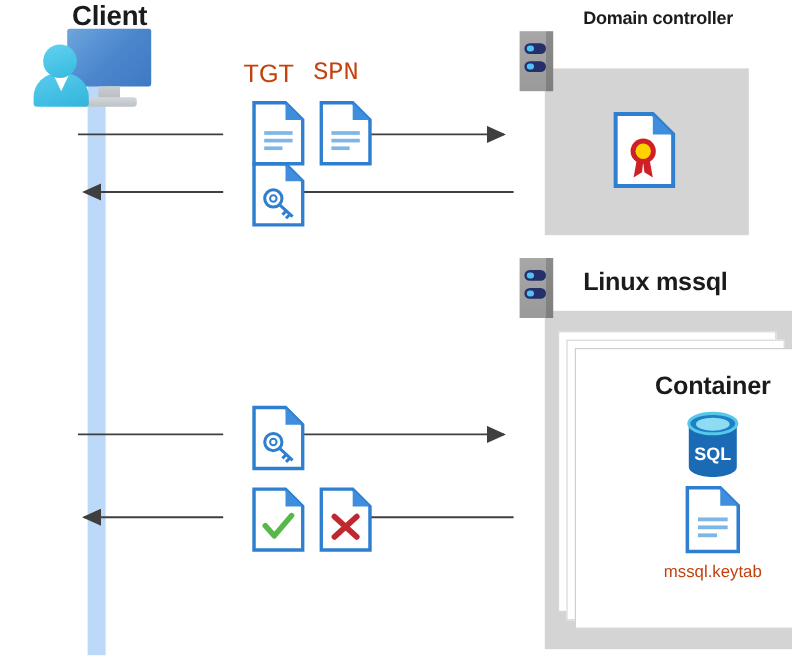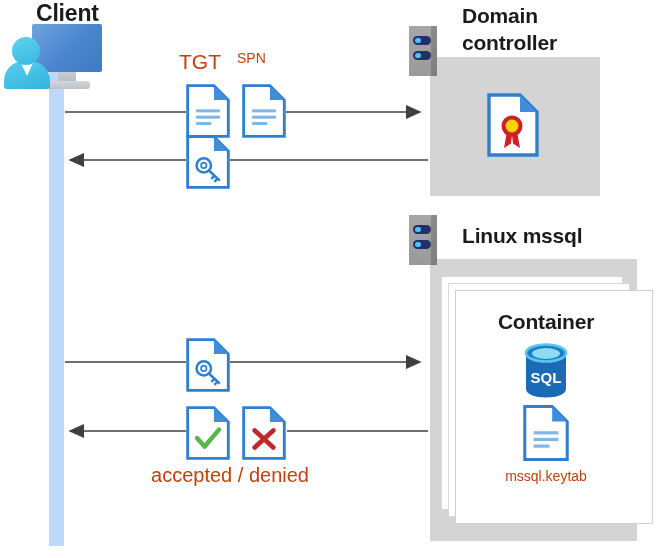--- a/index.html
+++ b/index.html
@@ -1,33 +1,33 @@
 <!DOCTYPE html>
 <html><head>
 <meta charset="utf-8">
 <style>
   html,body{margin:0;padding:0;background:#ffffff;}
   body{width:660px;height:558px;position:relative;overflow:hidden;
        font-family:"Liberation Sans","DejaVu Sans",sans-serif;
        -webkit-font-smoothing:antialiased;}
   .stage{position:absolute;left:0;top:0;width:660px;height:558px;}
-  .abs{position:absolute;}
+  .abs{position:absolute;margin-left:24px;}
 
   
   .title-bold{font-weight:700;color:#1b1b1b;letter-spacing:-0.2px;}
   .lbl{color:#c2410c;font-weight:400;}
 
   #client-title{left:36px;top:0px;font-size:23px;line-height:26px;}
-  #dc-title{left:462px;top:2px;font-size:21px;line-height:27px;width:175px;}
+  #dc-title{left:462px;top:2px;font-size:15px;line-height:27px;width:175px;}
   #linux-title{left:462px;top:222px;font-size:21px;line-height:27px;}
   #container-title{left:0;top:310px;width:210px;text-align:center;font-size:21px;}
   #keytab-label{left:0;top:474px;width:210px;text-align:center;font-size:14px;}
   #accepted-denied{left:60px;top:464px;width:340px;text-align:center;font-size:20px;}
   #tgt-label{left:179px;top:50px;font-size:21px;}
-  #spn-label{left:237px;top:50px;font-size:14px;}
+  #spn-label{left:237px;top:50px;font-size:21px;font-family:Liberation Mono, monospace;}
 
   
   #lifeline{left:49px;top:60px;width:15px;height:486px;background:#bcd9fa;}
 
   
   .panel{background:#d4d4d4;}
   #dc-panel{left:430px;top:57px;width:170px;height:139px;}
   #linux-panel{left:430px;top:259px;width:207px;height:282px;}
 
   
@@ -241,15 +241,14 @@
   </div>
 
   <div class="abs" style="left:242px;top:405px;">
     <svg width="44" height="56" viewBox="0 0 52 64">
       <path d="M2 2 H33 L50 19 V62 H2 Z" fill="#ffffff" stroke="#2f7fd1" stroke-width="3.4"></path>
       <path d="M33 2 L50 19 H33 Z" fill="#3f8ede"></path>
       <path d="M15 29 L37 49 M37 29 L15 49" fill="none" stroke="#c0282d" stroke-width="5.6" stroke-linecap="round"></path>
     </svg>
   </div>
 
-  <div class="abs lbl" id="accepted-denied">accepted / denied</div>
 
 </div>
 
 </body></html>

